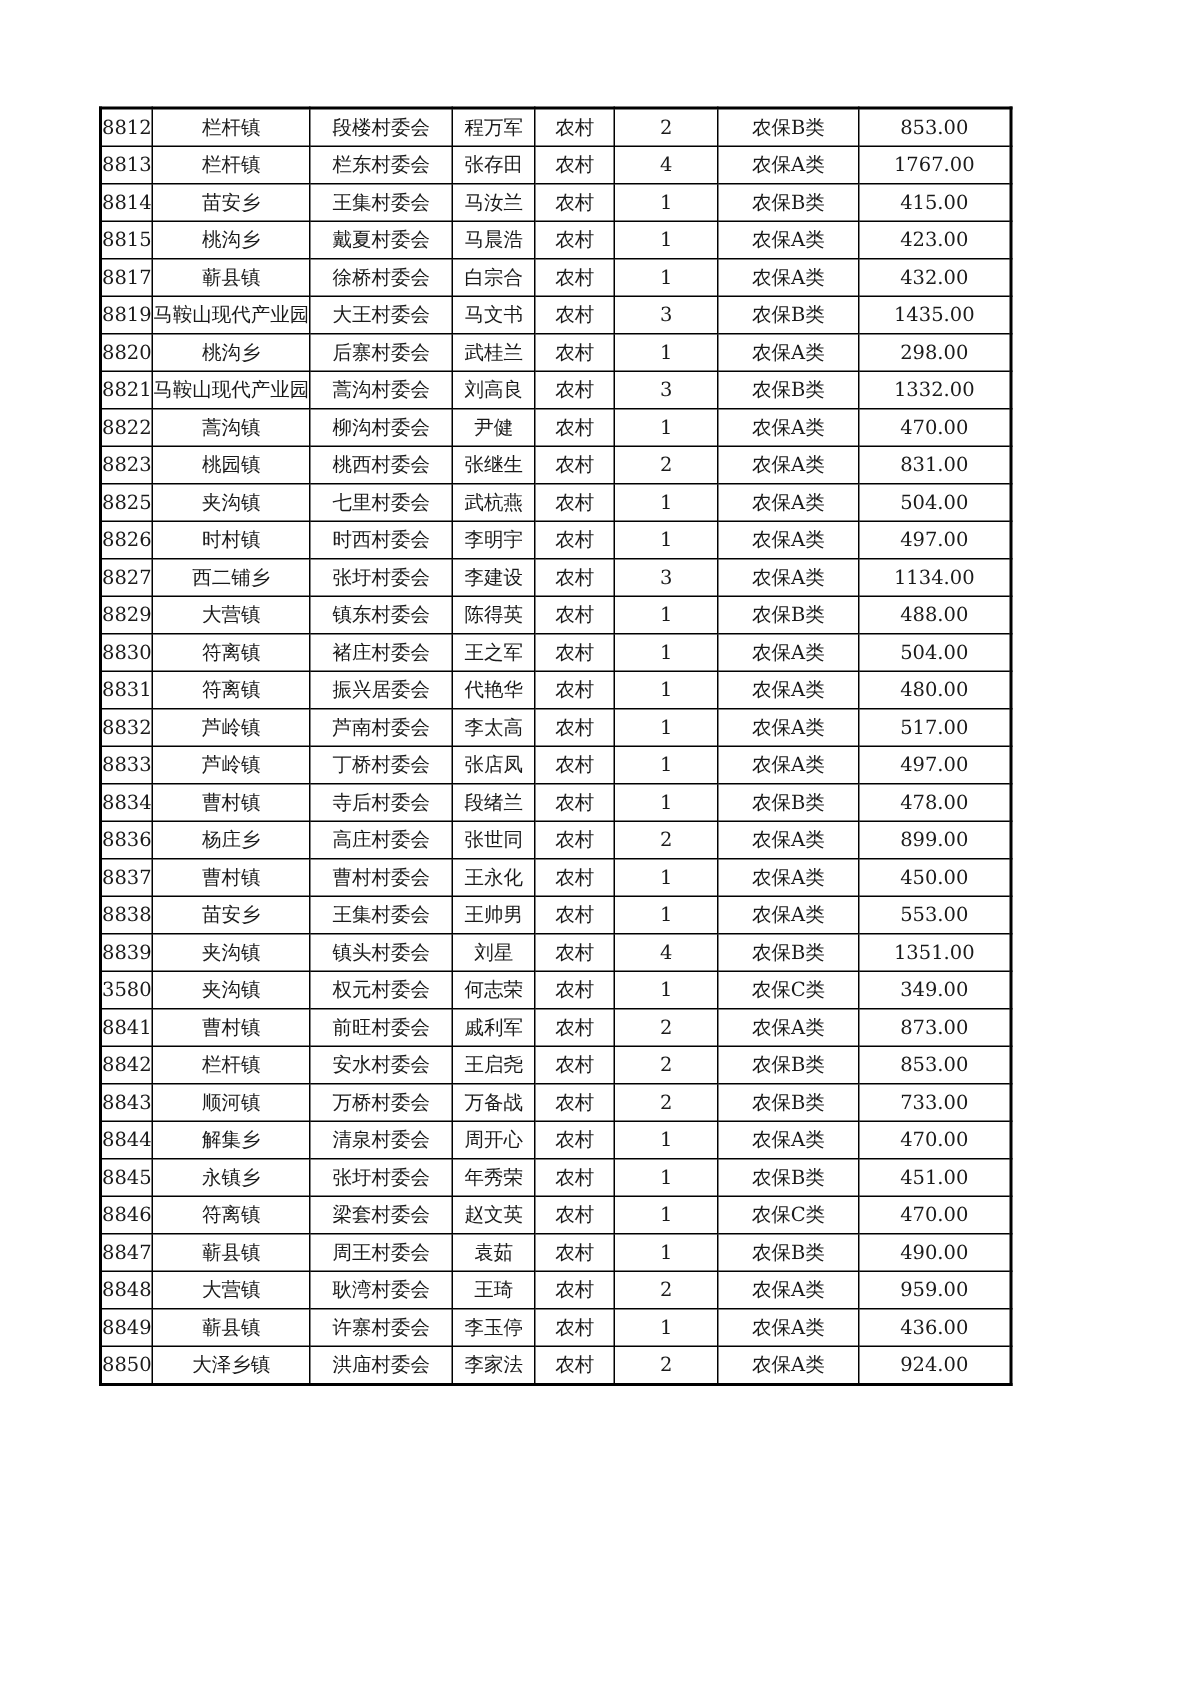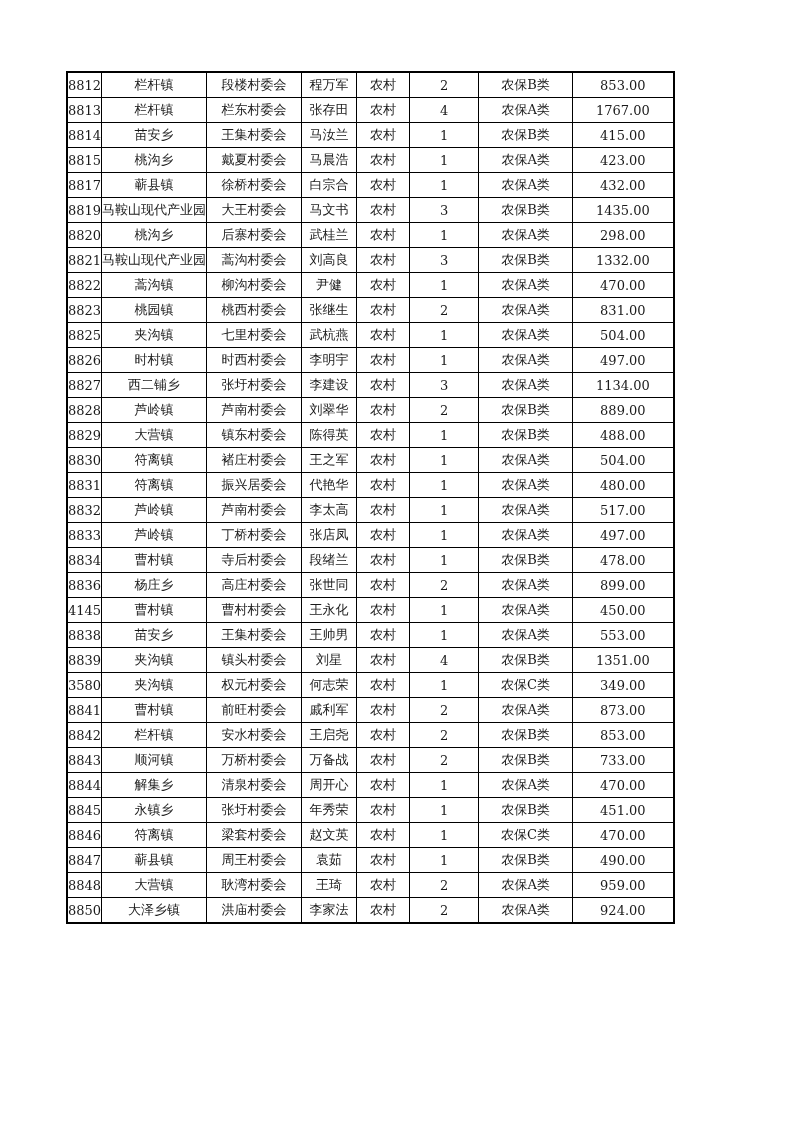--- a/index.html
+++ b/index.html
@@ -183,30 +183,20 @@
           <td>8827</td>
           <td>西二铺乡</td>
           <td>张圩村委会</td>
           <td>李建设</td>
           <td>农村</td>
           <td>3</td>
           <td>农保A类</td>
           <td>1134.00</td>
         </tr>
         <tr>
-          <td>8828</td>
-          <td>芦岭镇</td>
-          <td>芦南村委会</td>
-          <td>刘翠华</td>
-          <td>农村</td>
-          <td>2</td>
-          <td>农保B类</td>
-          <td>889.00</td>
-        </tr>
-        <tr>
           <td>8829</td>
           <td>大营镇</td>
           <td>镇东村委会</td>
           <td>陈得英</td>
           <td>农村</td>
           <td>1</td>
           <td>农保B类</td>
           <td>488.00</td>
         </tr>
         <tr>
@@ -263,21 +253,21 @@
           <td>8836</td>
           <td>杨庄乡</td>
           <td>高庄村委会</td>
           <td>张世同</td>
           <td>农村</td>
           <td>2</td>
           <td>农保A类</td>
           <td>899.00</td>
         </tr>
         <tr>
-          <td>4145</td>
+          <td>8837</td>
           <td>曹村镇</td>
           <td>曹村村委会</td>
           <td>王永化</td>
           <td>农村</td>
           <td>1</td>
           <td>农保A类</td>
           <td>450.00</td>
         </tr>
         <tr>
           <td>8838</td>
@@ -381,20 +371,30 @@
         </tr>
         <tr>
           <td>8848</td>
           <td>大营镇</td>
           <td>耿湾村委会</td>
           <td>王琦</td>
           <td>农村</td>
           <td>2</td>
           <td>农保A类</td>
           <td>959.00</td>
+        </tr>
+        <tr>
+          <td>8849</td>
+          <td>蕲县镇</td>
+          <td>许寨村委会</td>
+          <td>李玉停</td>
+          <td>农村</td>
+          <td>1</td>
+          <td>农保A类</td>
+          <td>436.00</td>
         </tr>
         <tr>
           <td>8850</td>
           <td>大泽乡镇</td>
           <td>洪庙村委会</td>
           <td>李家法</td>
           <td>农村</td>
           <td>2</td>
           <td>农保A类</td>
           <td>924.00</td>

